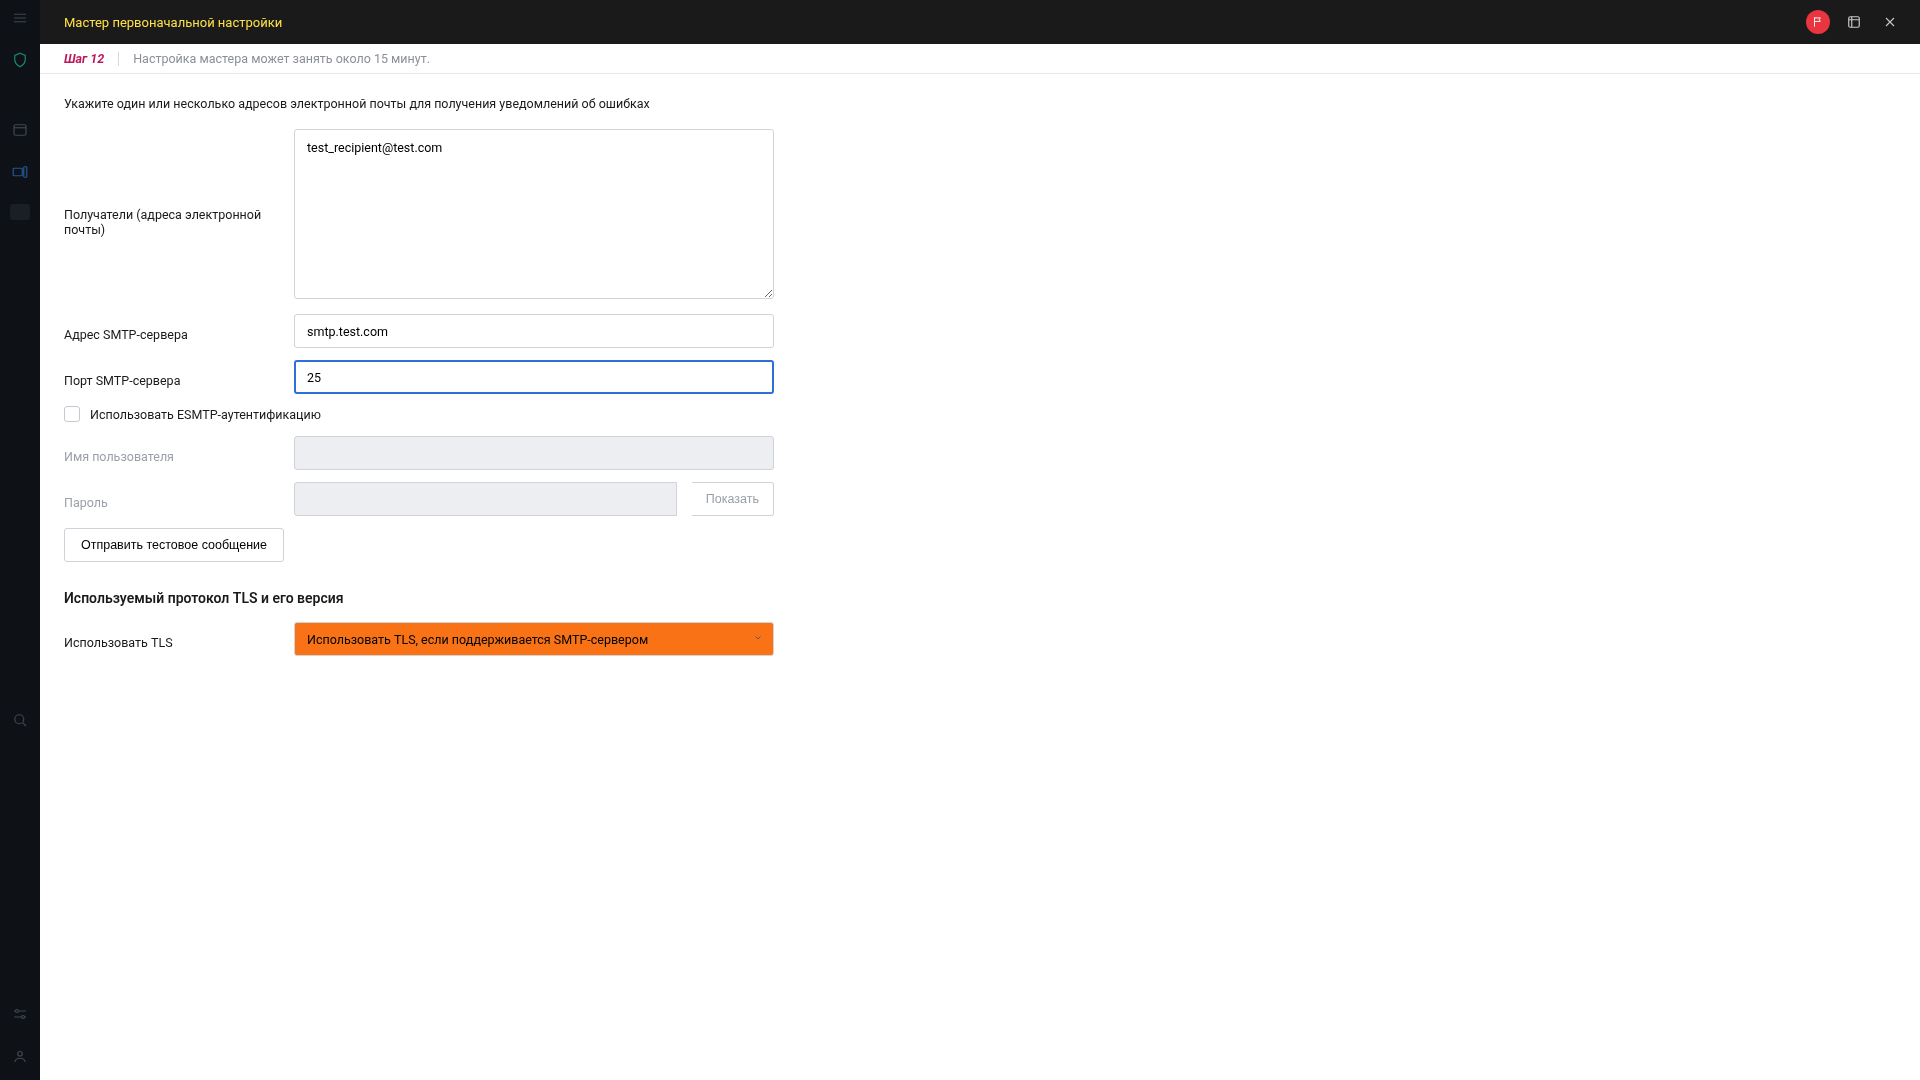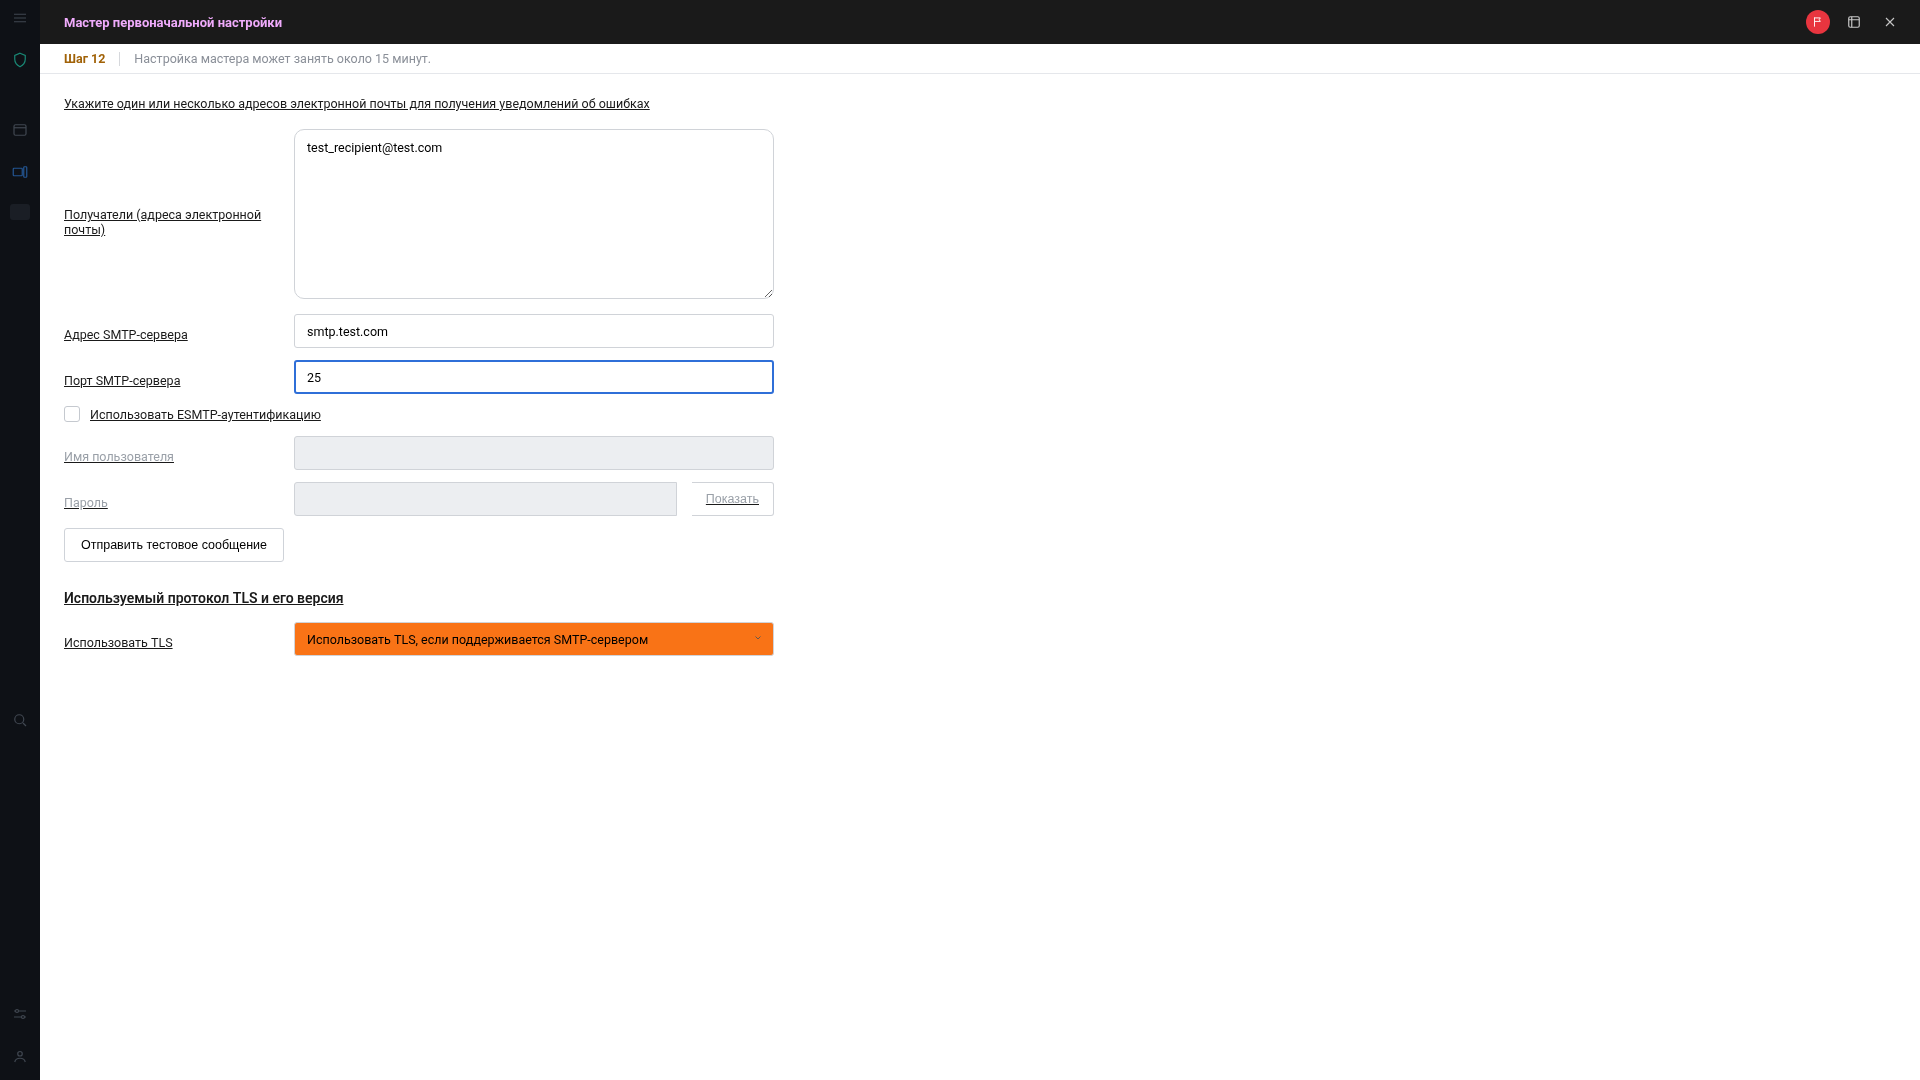--- a/index.html
+++ b/index.html
@@ -25,26 +25,26 @@
   .sidebar .s-icon.active svg { stroke:#2f7bd6; }
   .sidebar .badge { width:20px; height:16px; background:#1a1e25; border-radius:3px; }
 
   
   .panel { flex:1; display:flex; flex-direction:column; background:#fff; }
 
   
   .titlebar {
     height: 44px;
     background: #1a1a1a;
-    color: #f0abfc;
+    color: #fde047;
     display:flex;
     align-items:center;
     padding: 0 16px 0 24px;
     font-size: 13px;
-    font-weight: 700;
+    font-weight: 400;
   }
   .titlebar .title { flex:0 0 auto; }
   .titlebar .spacer { flex:1; }
   .titlebar .hicon { width:28px; height:28px; display:flex; align-items:center; justify-content:center; margin-left:8px; cursor:pointer; }
   .titlebar .flag {
     width:24px; height:24px; border-radius:50%; background:#e8353f;
     display:flex; align-items:center; justify-content:center;
   }
   .titlebar svg { stroke:#c7c7c7; fill:none; stroke-width:1.6; }
 
@@ -52,48 +52,47 @@
   .stepbar {
     height: 30px;
     border-bottom: 1px solid #e5e7eb;
     display:flex;
     align-items:center;
     padding: 0 24px;
     gap:14px;
     font-size:12.5px;
     background:#fff;
   }
-  .stepbar .step { font-weight:700; color:#a16207; }
+  .stepbar .step { font-weight:700; color:#be185d;font-style:italic; }
   .stepbar .divider { width:1px; height:14px; background:#d6d8dc; }
   .stepbar .hint { color:#8a8f98; }
 
   
   .content {
     flex:1;
     overflow:auto;
     padding: 22px 24px 10px 24px;
-    text-decoration: underline;
   }
   .intro { font-size:12.5px; color:#1a1a1a; margin-bottom:18px; }
 
   .form-row { display:flex; align-items:flex-start; margin-bottom:12px; }
   .form-row.center { align-items:center; }
   .form-label {
     width: 230px;
     flex: 0 0 230px;
     font-size:12.5px;
     color:#1a1a1a;
     padding-top:6px;
   }
   .form-label.disabled { color:#9aa0a8; }
   .form-ctrl { width: 480px; }
 
   textarea.recipients {
     width:100%; height:170px;
-    border:1px solid #d0d3d8; border-radius:10px;
+    border:1px solid #d0d3d8; border-radius:3px;
     padding:10px 12px;
     font-family:inherit; font-size:12.5px;
     resize: both;
   }
   input.text {
     width:100%; height:34px;
     border:1px solid #d0d3d8; border-radius:3px;
     padding:0 12px;
     font-family:inherit; font-size:12.5px;
     background:#fff;

